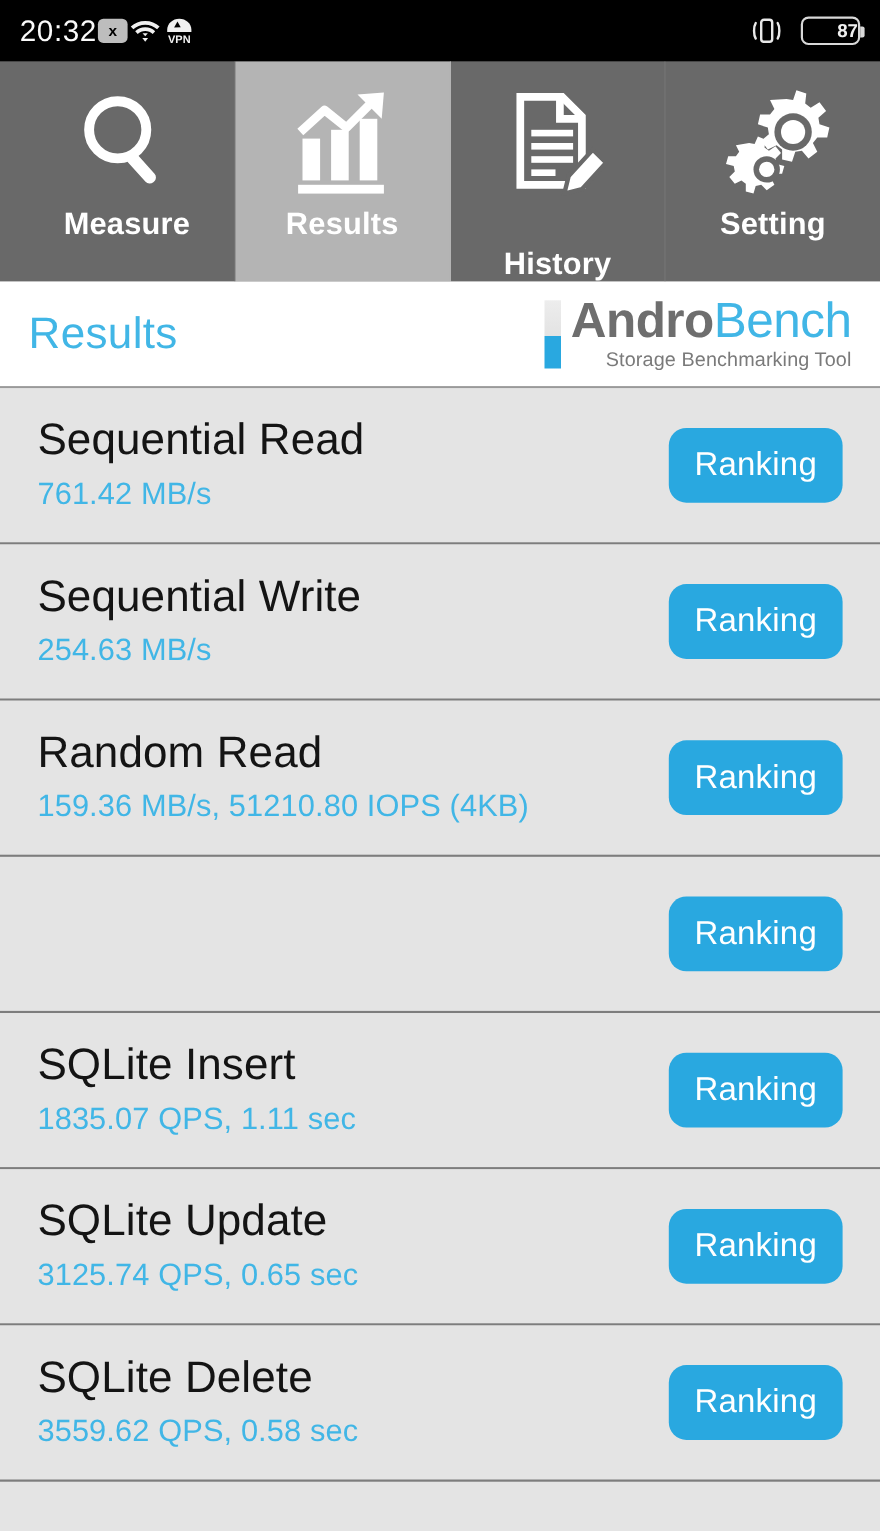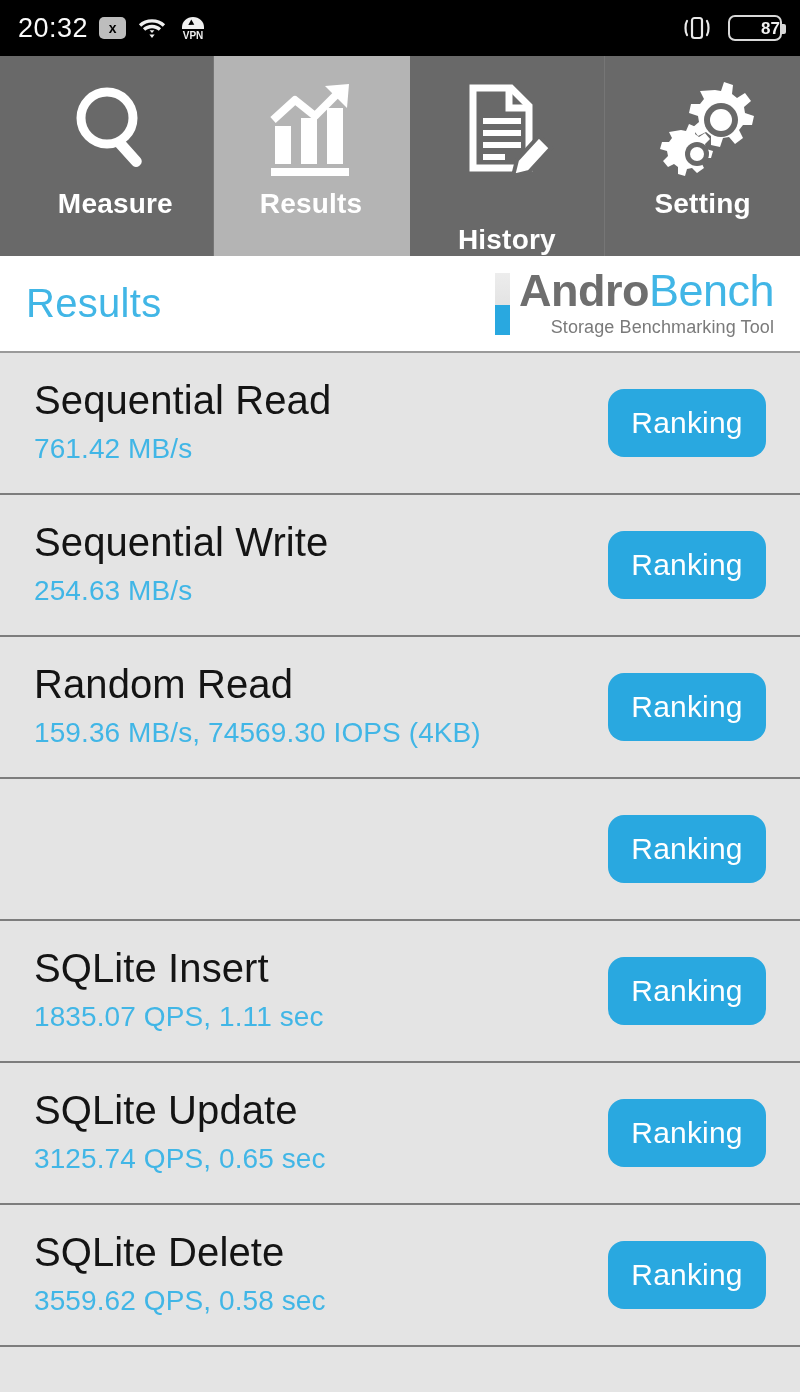--- a/index.html
+++ b/index.html
@@ -12,21 +12,21 @@
 
   
   .statusbar{
     position:relative;
     height:56px; width:800px;
     background:#000;
     display:flex; align-items:center;
     padding:0 18px;
     color:#f2f2f2;
   }
-  .sb-left{ display:flex; align-items:center; gap:11px; }
+  .sb-left{ display:flex; align-items:center; gap:1px; }
   .sb-time{
     font-family:"Liberation Sans", sans-serif;
     font-size:27px; font-weight:400; letter-spacing:0.5px;
     color:#fafafa;
   }
   .sb-right{ margin-left:auto; display:flex; align-items:center; gap:13px; }
 
   .ic-xbadge{
     width:27px; height:22px; border-radius:5px; background:#bdbdbd;
     display:flex; align-items:center; justify-content:center;
@@ -271,21 +271,21 @@
     <span class="row-text">
       <span class="row-title">Sequential Write</span>
       <span class="row-value">254.63 MB/s</span>
     </span>
     <button class="rank-btn">Ranking</button>
   </div>
 
   <div class="row">
     <span class="row-text">
       <span class="row-title">Random Read</span>
-      <span class="row-value">159.36 MB/s, 74569.30 IOPS (4KB)</span>
+      <span class="row-value">159.36 MB/s, 51210.80 IOPS (4KB)</span>
     </span>
     <button class="rank-btn">Ranking</button>
   </div>
 
   <div class="row">
     <button class="rank-btn">Ranking</button>
   </div>
 
   <div class="row">
     <span class="row-text">

